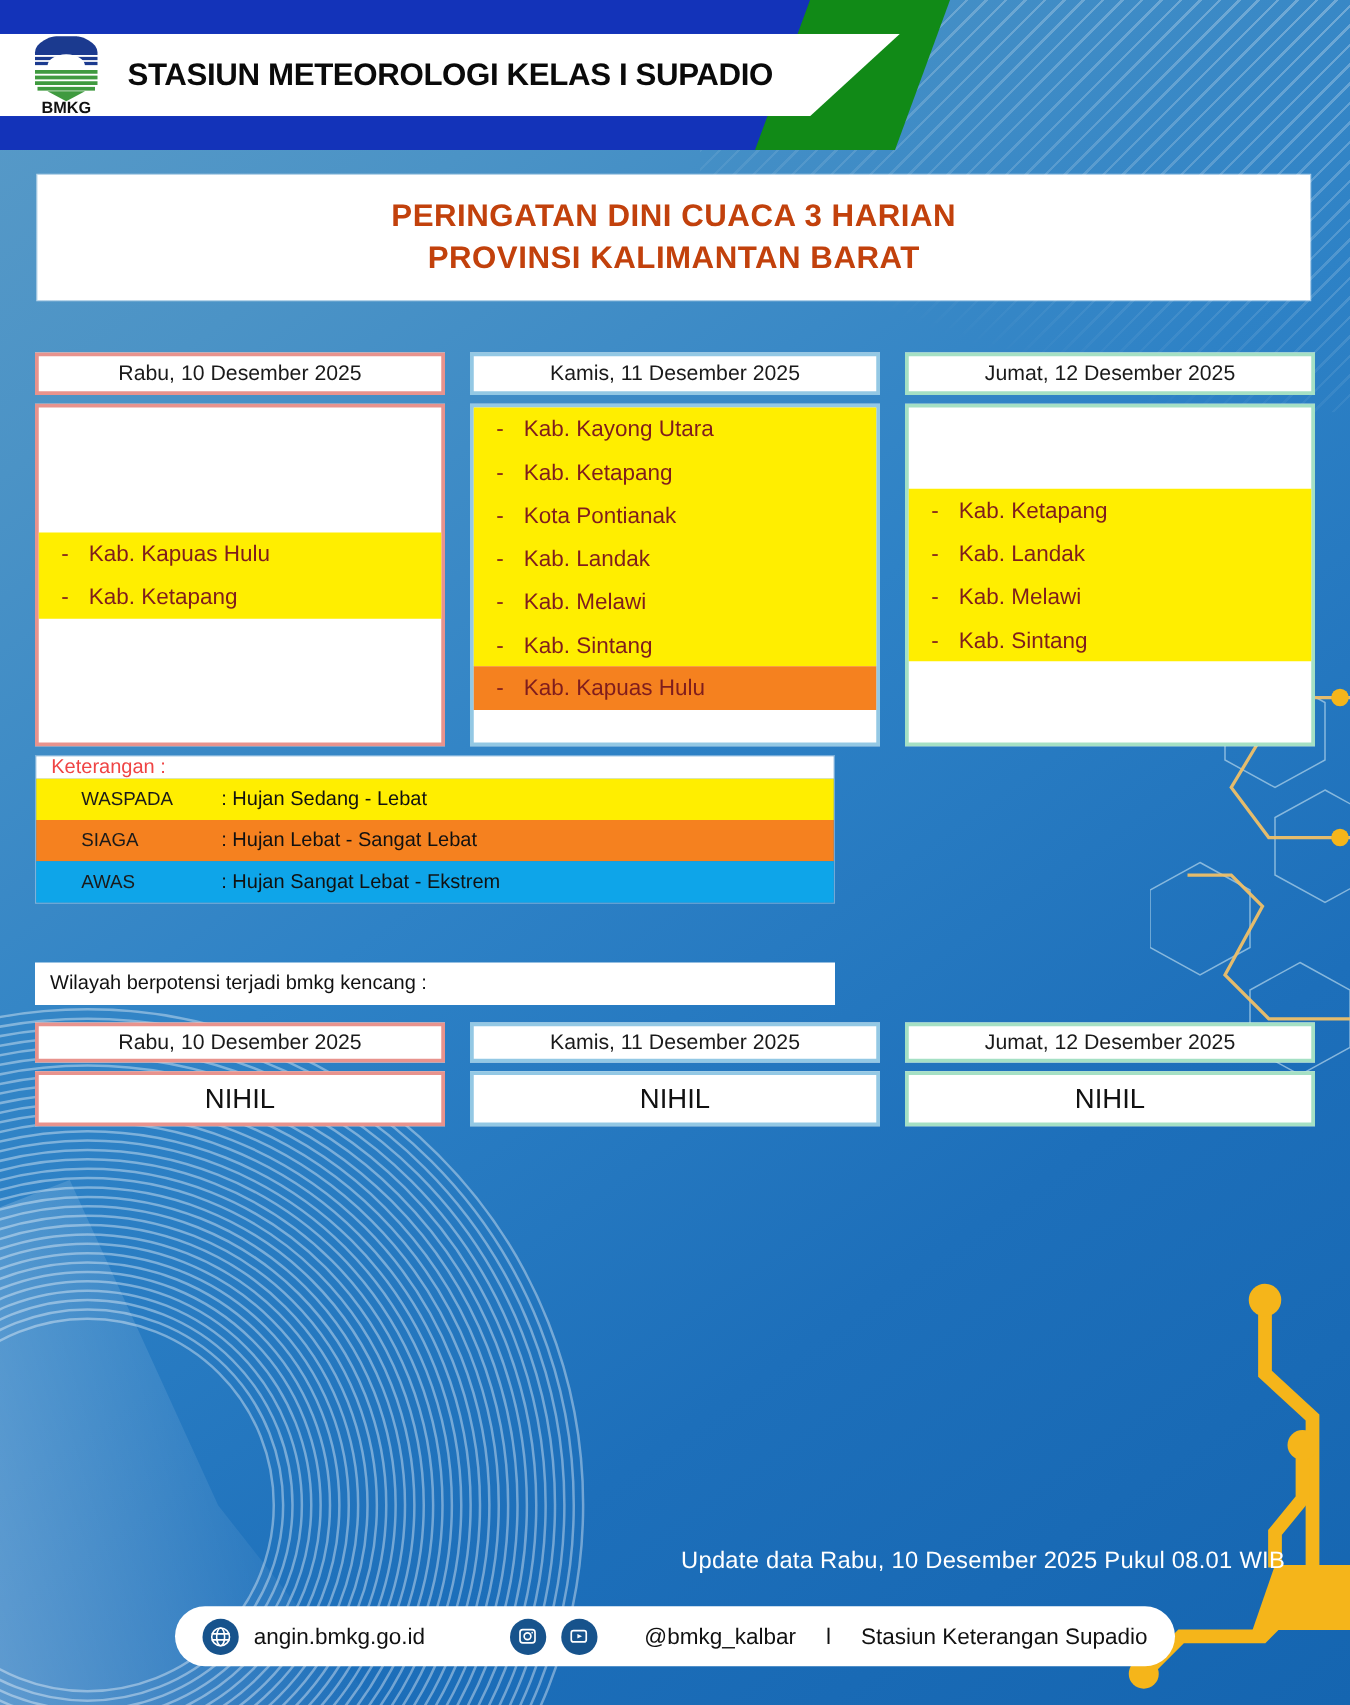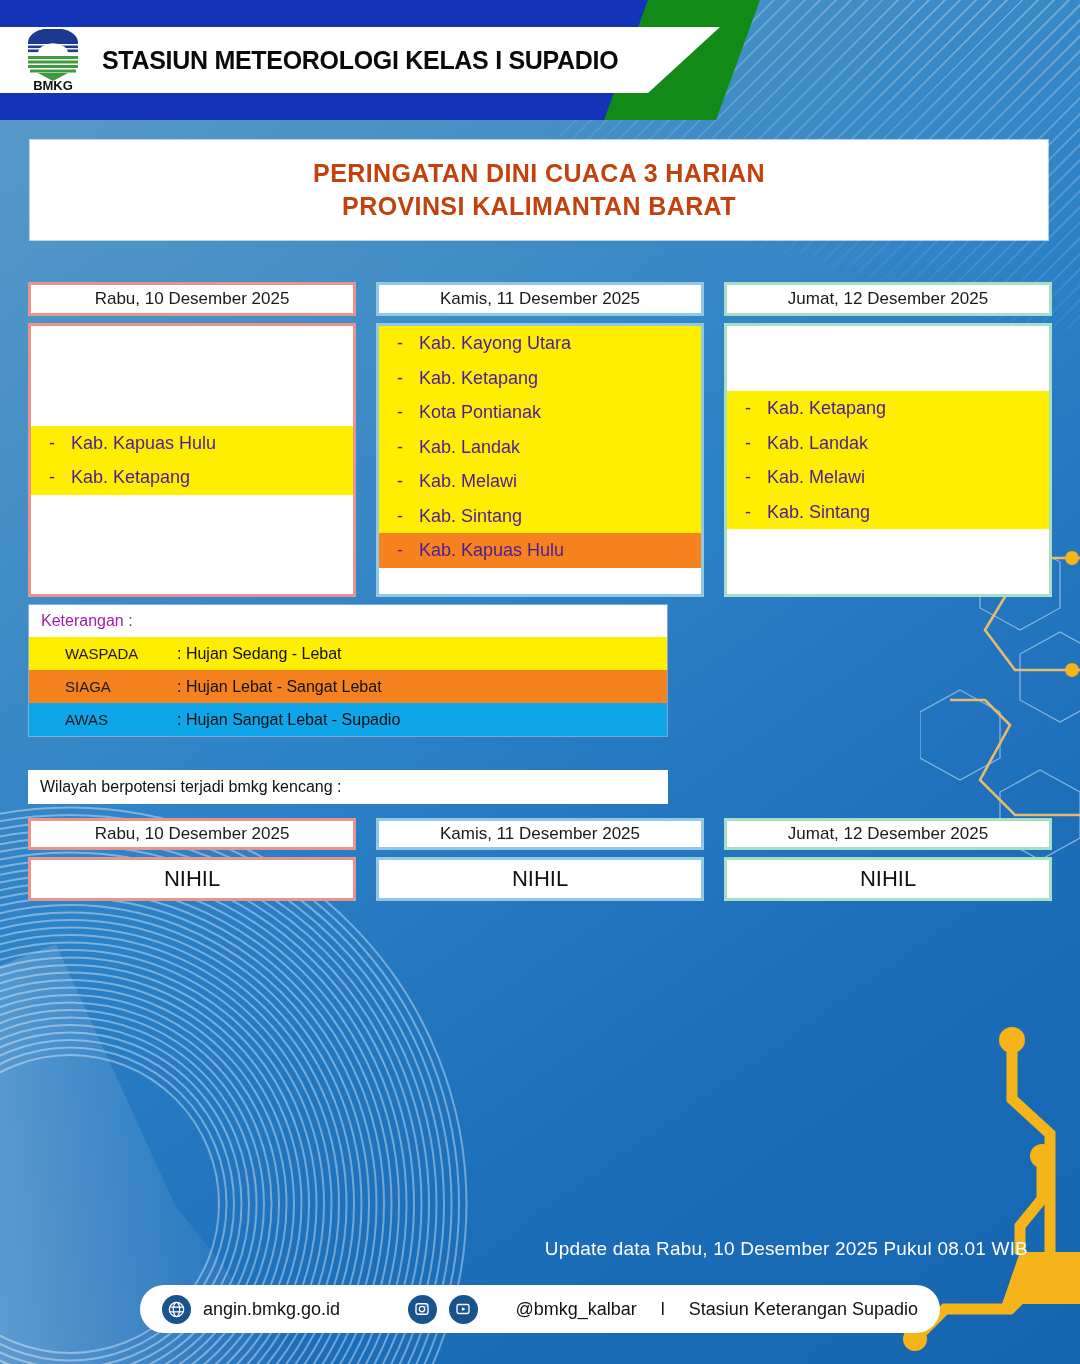--- a/index.html
+++ b/index.html
@@ -96,33 +96,33 @@
     padding:0;
   }
   .c2 .col-body{ border-color:#93c8e4; height:274px; justify-content:flex-start; }
   .c3 .col-body{ border-color:#a5e0c4; }
 
   .band { width:100%; }
   .band.waspada { background:#ffee00; }
   .band.siaga   { background:#f5811f; }
 
   .kab{
-    font-size:18px; color:#4c1d95; padding:6px 0 6px 18px; line-height:1.25;
+    font-size:18px; color:#7f1d1d; padding:6px 0 6px 18px; line-height:1.25;
     white-space:nowrap;
   }
   .kab .dash{ display:inline-block; width:22px; }
 
   
   .keterangan{
     position:absolute; top:604px; left:28px; width:640px;
     border:1px solid rgba(255,255,255,.35);
   }
   .ket-title{
-    background:#fff; height:32px; display:flex; align-items:center;
-    padding-left:12px; font-size:16px; color:#a21caf;
+    background:#fff; height:18px; display:flex; align-items:center;
+    padding-left:12px; font-size:16px; color:#ef4444;
   }
   .ket-row{ height:33px; display:flex; align-items:center;padding-left:28px; }
   .ket-row .lbl{ width:120px; padding-left:8px; font-size:15px; color:#1a1a1a; }
   .ket-row .desc{ font-size:16px; color:#111; }
 
   
   .angin-title{
     position:absolute; top:770px; left:28px; width:640px; height:34px;
     background:#fff; display:flex; align-items:center; padding-left:12px;
     font-size:16px; color:#111;
@@ -306,21 +306,21 @@
       <div class="ket-row" style="background: rgb(255, 238, 0);">
         <div class="lbl">WASPADA</div>
         <div class="desc">: Hujan Sedang - Lebat</div>
       </div>
       <div class="ket-row" style="background: rgb(245, 129, 31);">
         <div class="lbl">SIAGA</div>
         <div class="desc">: Hujan Lebat - Sangat Lebat</div>
       </div>
       <div class="ket-row" style="background: #0ea5e9;">
         <div class="lbl">AWAS</div>
-        <div class="desc">: Hujan Sangat Lebat - Supadio</div>
+        <div class="desc">: Hujan Sangat Lebat - Ekstrem</div>
       </div>
     </div>
 </div>
 
 <div class="angin-title">Wilayah berpotensi terjadi bmkg kencang :</div>
 <div class="wind-cols" id="wind-cols">
     <div class="wcol c1">
       <div class="w-head">Rabu, 10 Desember 2025</div>
       <div class="w-body">NIHIL</div>
     </div>

